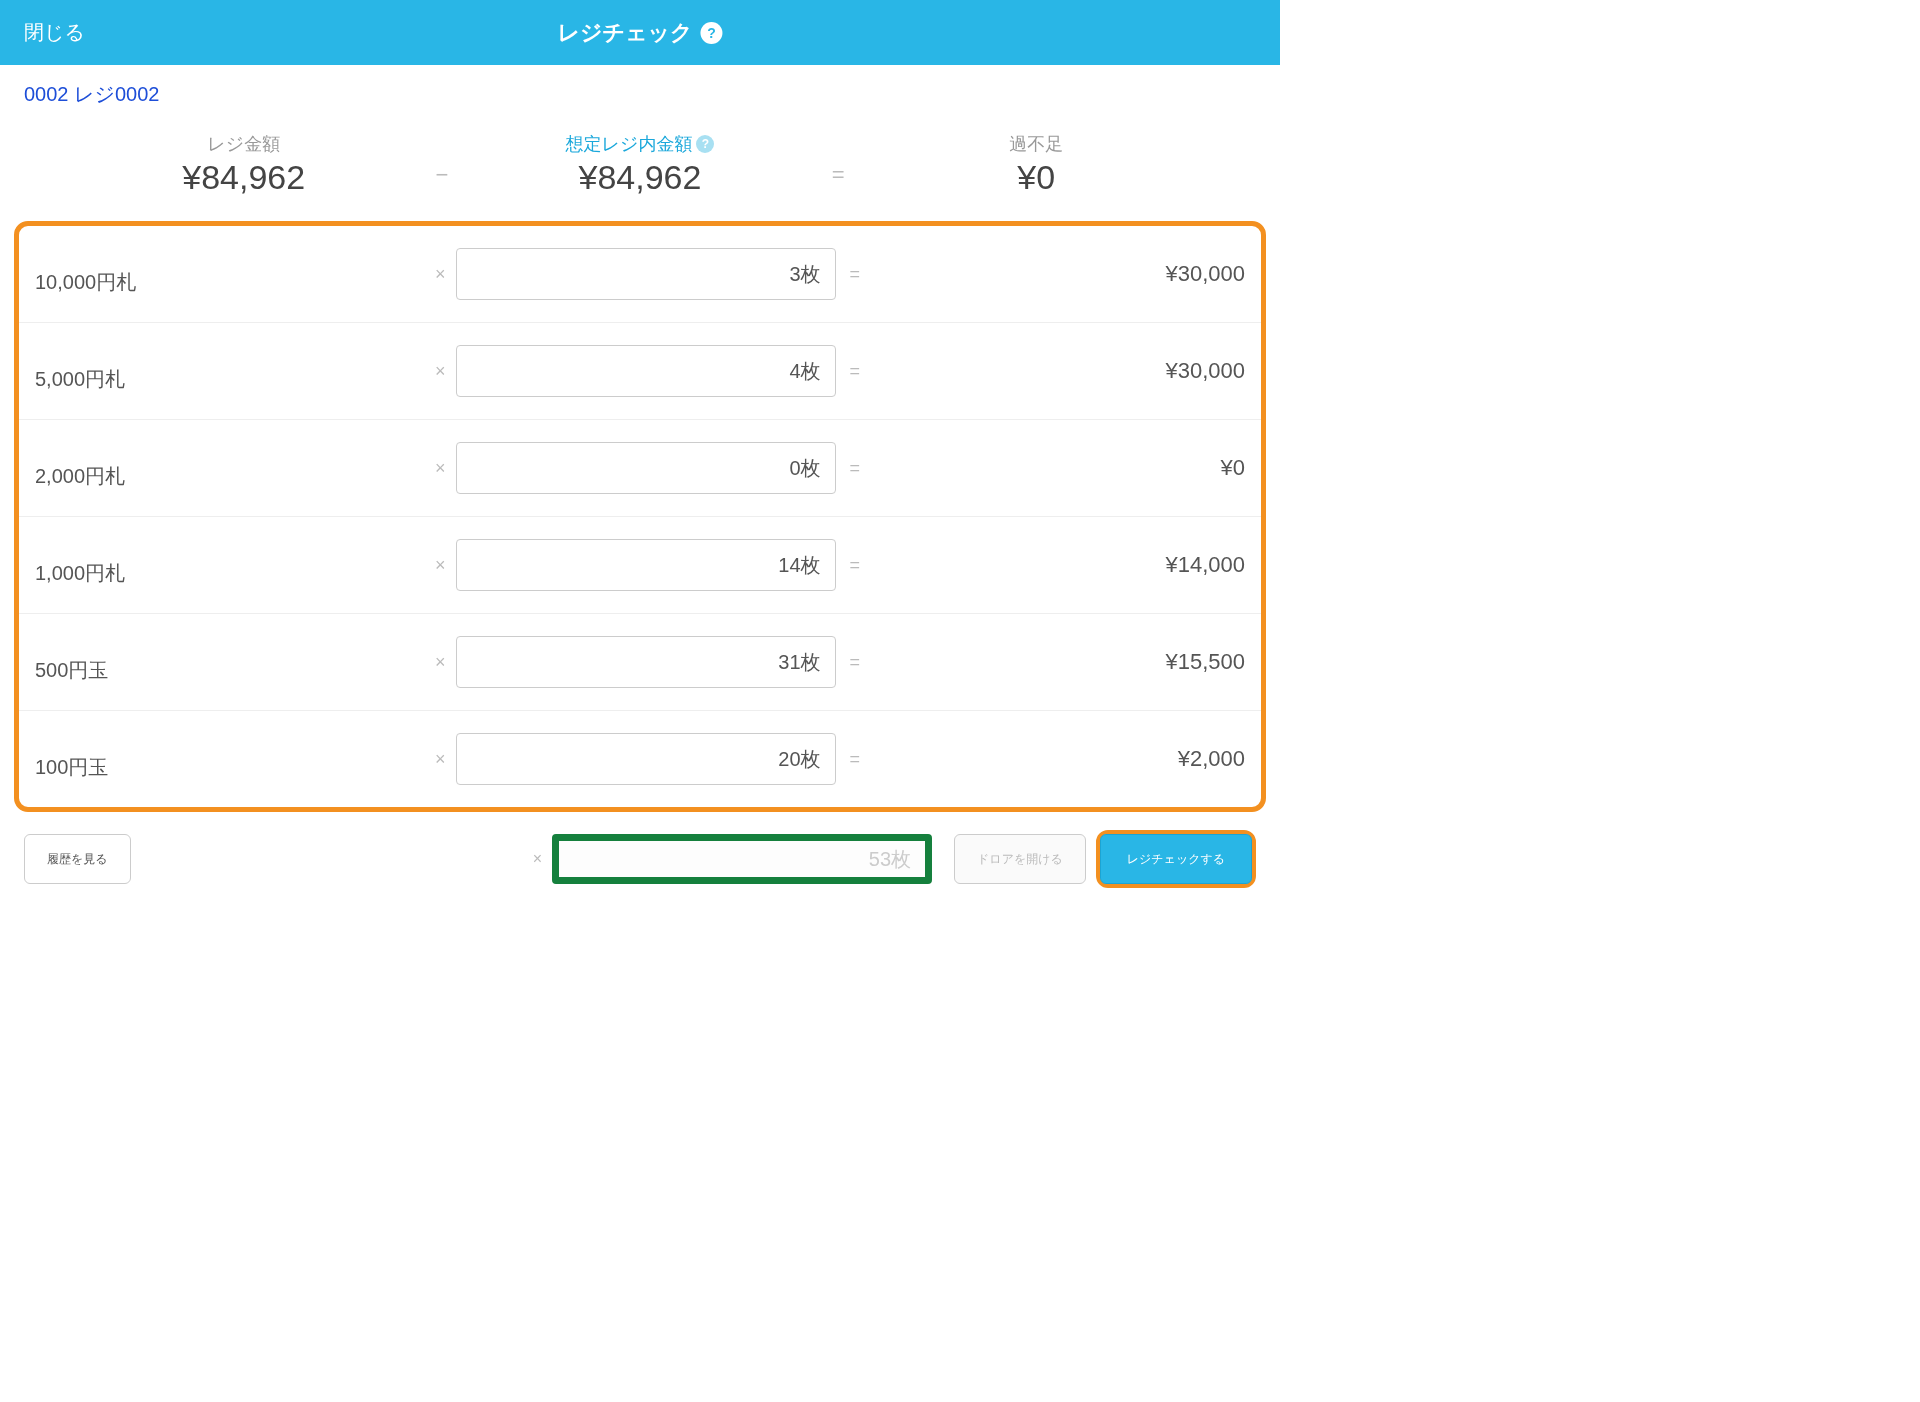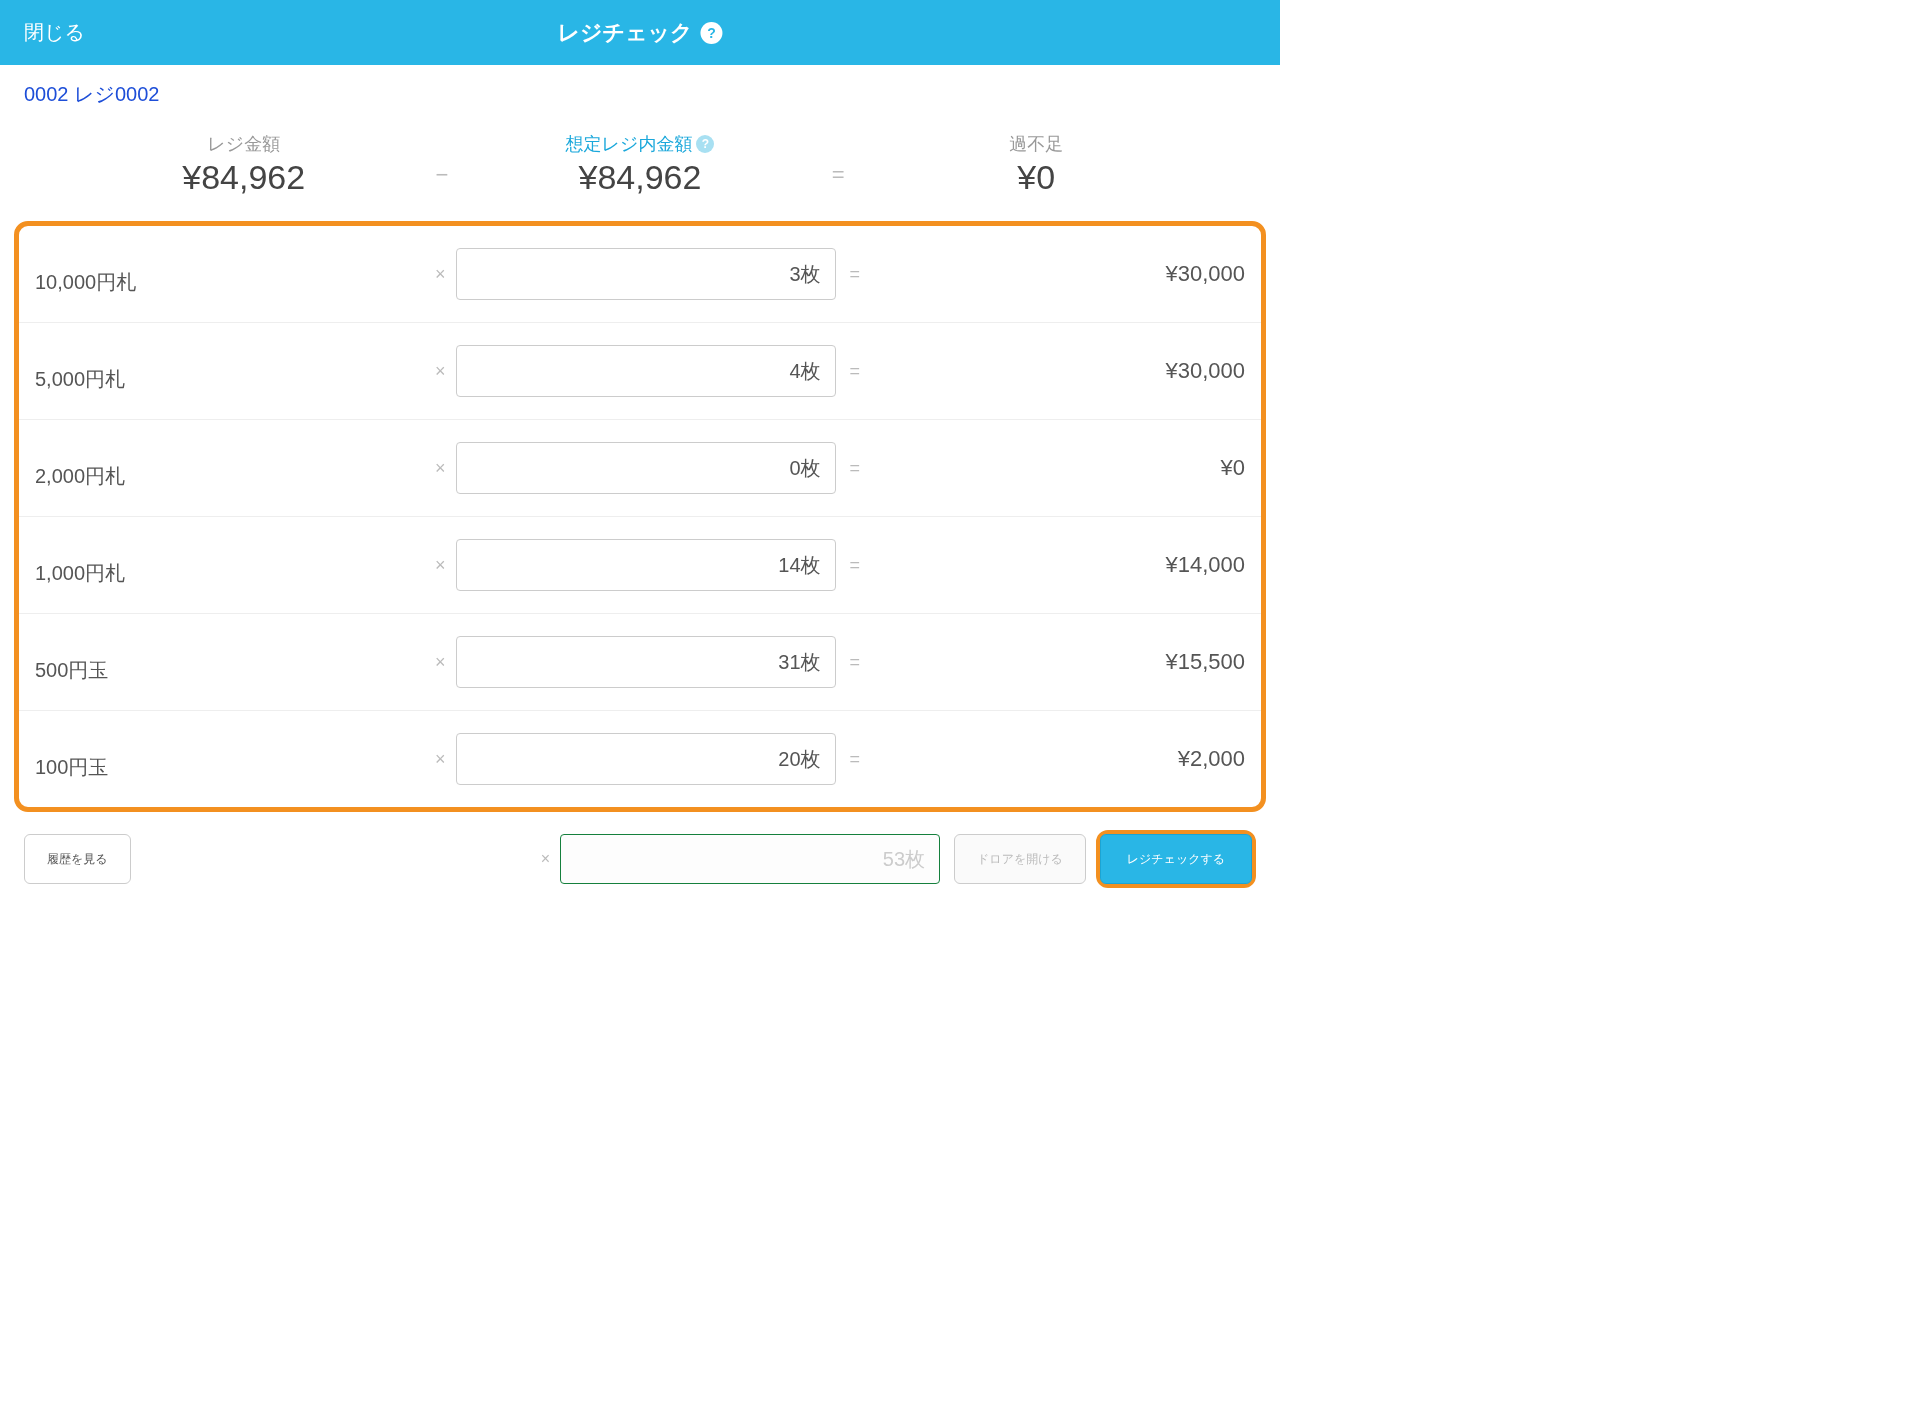--- a/index.html
+++ b/index.html
@@ -187,30 +187,30 @@
   .footer-mid {
     flex: 1;
     display: flex;
     align-items: center;
     justify-content: flex-end;
     color: #bbb;
   }
   .footer-input {
     flex: 0 0 380px;
     height: 50px;
-    border: 1px solid #15803d;
+    border: 7px solid #15803d;
     border-radius: 4px;
     font-size: 20px;
     color: #ccc;
     display: flex;
     align-items: center;
     justify-content: flex-end;
     padding: 0 14px;
     background: #fdfdfd;
-    margin-right: 4px;
+    margin-right: 12px;
   }
   .btn-primary-wrap {
     border: 4px solid #f39020;
     border-radius: 12px;
     display: inline-block;
   }
   .btn.primary {
     background: #29b6e6;
     color: #fff;
     border: 1px solid #1ca4d3;

